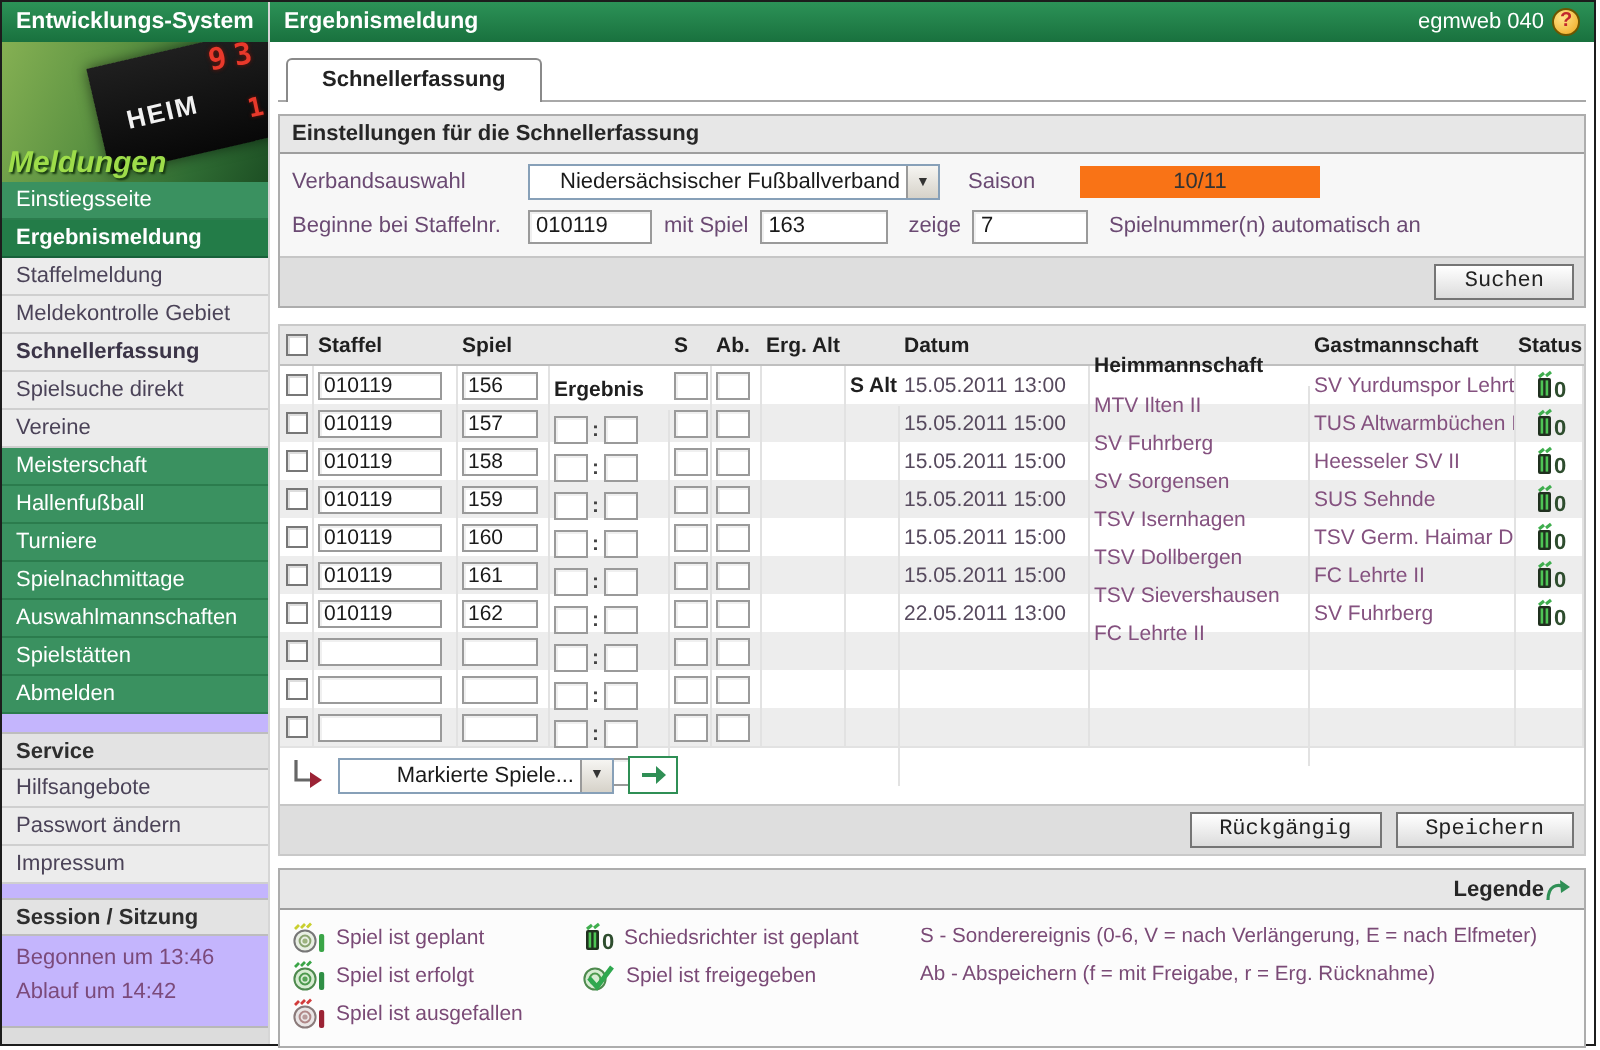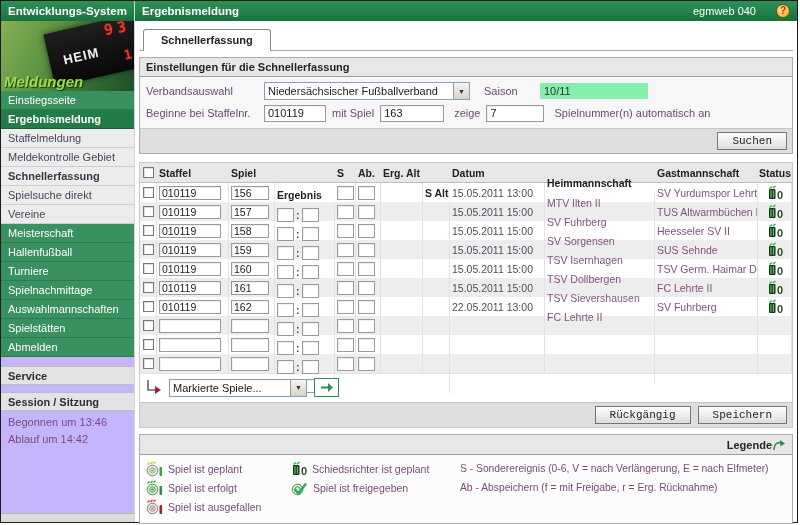--- a/index.html
+++ b/index.html
@@ -24,36 +24,36 @@
   .sb-service{margin-top:9px;}
   .sb-sec-header{height:19px;line-height:18px;background:#e3e3e3;border-top:1px solid #bdbdbd;border-bottom:1px solid #bdbdbd;font-weight:bold;font-size:11px;color:#2e2e2e;padding-left:7px;}
   .sb-session{margin-top:7px;}
   .session-line{height:17px;line-height:17px;padding-left:7px;color:#7b4a7b;font-size:11px;}
   .sb-session .sb-sec-header{margin-bottom:3px;}
   .sb-footer{margin-top:auto;height:9px;background:#dcdcdc;border-top:1px solid #b8b8b8;}
 
   
   .main{flex:1;display:flex;flex-direction:column;background:#fff;min-width:0;}
   .topbar{height:20px;flex:0 0 20px;background:linear-gradient(#2c9257,#19713e);color:#fff;display:flex;align-items:center;padding:0 7px;font-weight:bold;font-size:11.5px;}
-  .topbar-right{margin-left:auto;font-weight:normal;font-size:11px;display:flex;align-items:center;gap:20px;}
+  .topbar-right{margin-left:auto;font-weight:normal;font-size:11px;display:flex;align-items:center;gap:4px;}
   .help{width:14px;height:14px;border-radius:50%;background:radial-gradient(circle at 35% 30%,#ffe48a,#f0a81f);color:#c1272d;border:1px solid #6e5600;font-weight:bold;font-size:10px;line-height:12px;text-align:center;cursor:pointer;}
 
   .tabrow{margin:8px 4px 0 4px;border-bottom:1px solid #a8a8a8;padding-left:4px;height:23px;display:flex;align-items:flex-end;}
   .tab{border:1px solid #8a8a8a;border-bottom:none;border-radius:3px 3px 0 0;background:#fff;font-weight:bold;font-size:11px;color:#222;padding:0 17px;line-height:21px;height:22px;margin-bottom:-1px;cursor:pointer;}
 
   .panel{margin:6px 4px 0 4px;border:1px solid #adadad;}
   .panel-title{background:#e7e7e7;border-bottom:1px solid #9e9e9e;font-weight:bold;font-size:11px;color:#262626;padding:3px 6px;}
   .set-body{background:#f7f7f7;padding:3px 6px 4px;}
   .set-row{display:flex;align-items:center;height:22px;font-size:11px;white-space:nowrap;}
   .lbl{color:#6b4a73;}
   .lbl.w1{width:118px;flex:0 0 118px;}
   .selectbox{width:206px;height:18px;border:1px solid #87a0b8;background:#fff;display:flex;align-items:center;cursor:pointer;}
-  .sel-val{flex:1;padding:0 3px;font-size:11px;color:#1a1a1a;overflow:hidden;white-space:nowrap;}
+  .sel-val{flex:1;padding:0 3px;font-size:11px;color:#1a1a1a;overflow:hidden;white-space:nowrap;text-align:right;}
   .sel-btn{width:16px;height:16px;background:linear-gradient(#f6f5f2,#d6d2c9);border-left:1px solid #9a9a9a;display:flex;align-items:center;justify-content:center;font-size:7px;color:#333;}
-  .ro-field{width:108px;background:#86efac;height:16px;line-height:16px;padding:0 4px;color:#333;}
+  .ro-field{width:120px;background:#f97316;height:16px;line-height:16px;padding:0 4px;color:#333;text-align:center;}
   .tin{border:1px solid #9a9a9a;background:#fff;font-family:"Liberation Sans",sans-serif;font-size:11px;color:#1a1a1a;height:17px;padding:0 3px;box-shadow:inset 1px 1px 0 rgba(0,0,0,.06);}
   .w-staffel{width:62px;} .w-spiel{width:64px;} .w-zeige{width:58px;}
   .mlg{margin-left:14px;} .mmd{margin-left:10px;} .msm{margin-left:6px;}
   .btn-strip{background:#dedede;border-top:1px solid #c6c6c6;padding:3px 5px;display:flex;justify-content:flex-end;gap:7px;}
   .cbtn{background:linear-gradient(#ffffff,#dcdcdc);border:1px solid #757575;font-family:Liberation Mono, monospace;font-size:11px;color:#222;padding:2px 14px;cursor:pointer;}
 
   
   .tablewrap{margin:8px 4px 0 4px;border:1px solid #c9c9c9;font-size:10.5px;background:#fff;}
   .thead{display:flex;align-items:center;background:#e7e7e7;border-bottom:1px solid #bfbfbf;font-weight:bold;color:#1f1f1f;height:20px;}
   .c{padding:0 2px;display:flex;align-items:center;height:100%;overflow:hidden;white-space:nowrap;}
@@ -134,20 +134,28 @@
 
         <div class="sb-item green">Auswahlmannschaften</div>
 
         <div class="sb-item green">Spielstätten</div>
 
         <div class="sb-item green">Abmelden</div>
       </nav>
 
     <div class="sb-service">
       <div class="sb-sec-header">Service</div>
+      <div>
+
+          <div class="sb-item light">Hilfsangebote</div>
+
+          <div class="sb-item light">Passwort ändern</div>
+
+          <div class="sb-item light">Impressum</div>
+        </div>
     </div>
 
     <div class="sb-session">
       <div class="sb-sec-header">Session / Sitzung</div>
       <div class="session-line">Begonnen um 13:46</div>
       <div class="session-line">Ablauf um 14:42</div>
     </div>
 
     <div class="sb-footer"></div>
   </aside>

